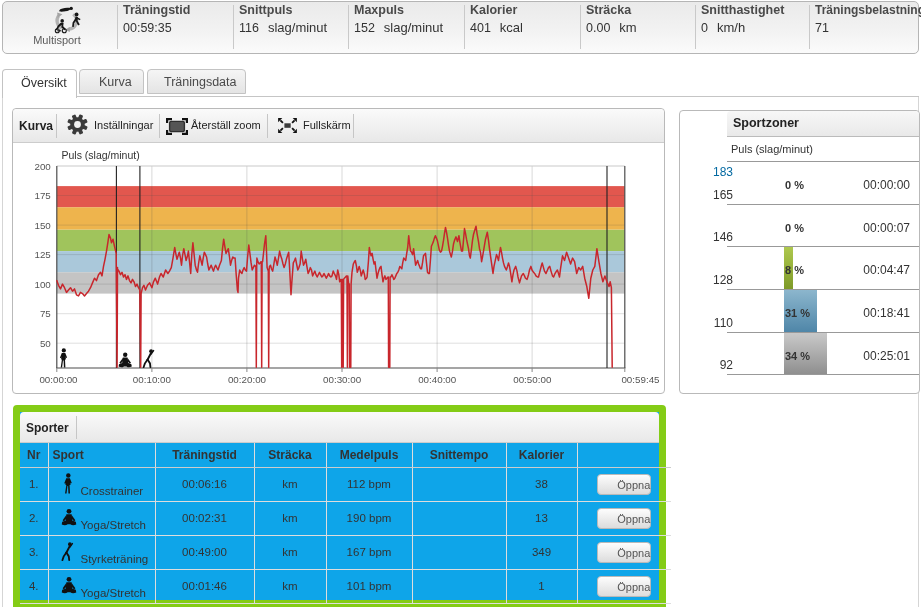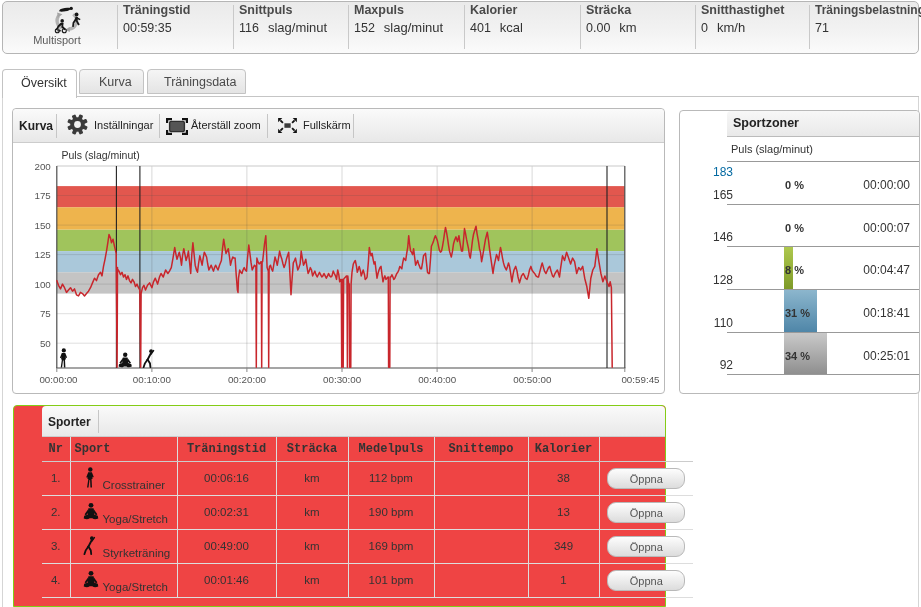--- a/index.html
+++ b/index.html
@@ -38,36 +38,36 @@
   font-size:12.5px; font-weight:bold; color:#222; padding:5px 0 0 6px; border-radius:4px 4px 0 0;}
 #zsub { height:25.5px; font-size:11px; color:#333; padding:6px 0 0 4px; border-bottom:1px solid #999; }
 .zrow { position:relative; height:42.7px; border-bottom:1px solid #999; }
 .zbar { position:absolute; left:56.5px; top:0; height:100%; }
 .ztop { position:absolute; right:186px; top:3px; font-size:12px; color:#0369a1; }
 .zbot { position:absolute; right:186px; bottom:2px; font-size:12px; color:#333; }
 .zpct { position:absolute; left:58px; top:17px; font-size:11px; font-weight:bold; color:#333; }
 .ztime { position:absolute; right:9px; top:16px; font-size:12px; color:#333; }
 
 #spanel { position:absolute; left:13px; top:405px; width:653px; height:202px;
-  border:1px solid #84cc16; border-radius:4px 4px 0 0; background:#ef4444;padding-left:28px; }
+  border:7px solid #84cc16; border-radius:4px 4px 0 0; background:#0ea5e9; }
 #shead { position:relative; height:31px; background:linear-gradient(to bottom,#fafafa,#e8e8e8);
   border-bottom:1px solid #ccc; border-radius:4px 4px 0 0; }
 #shead .t { position:absolute; left:6px; top:9px; font-size:12px; font-weight:bold; color:#222; }
 #shead .sep { position:absolute; left:55.5px; top:4px; height:23px; border-left:1px solid #c6c6c6; }
 table { border-collapse:collapse; width:651px; table-layout:fixed; }
 th, td { border-right:1px solid #ddd; font-size:11.5px; color:#333; }
-th { height:24px; font-size:12px; font-weight:bold; text-align:center; border-bottom:1px solid #ccc;font-family:Liberation Mono, monospace; }
+th { height:24px; font-size:12px; font-weight:bold; text-align:center; border-bottom:1px solid #ccc; }
 td { height:34px; border-bottom:1px solid #ddd; text-align:center; }
 th:last-child, td:last-child { border-right:none; }
 .c-sport { text-align:left; white-space:nowrap; }
 td.c-sport { padding-left:11px; }
 .sicon { display:inline-block; vertical-align:middle; width:15px; text-align:center; }
 .sname { display:inline-block; vertical-align:middle; margin-left:6px; position:relative; top:6.5px; }
-.btn { display:inline-block; width:78px; height:21px; line-height:21px; text-align:center;
-  border:1px solid #b9b9b9; border-radius:9px; background:linear-gradient(to bottom,#fdfdfd,#dcdcdc);
+.btn { display:inline-block; width:54px; height:21px; line-height:21px; text-align:right;
+  border:1px solid #b9b9b9; border-radius:4px; background:linear-gradient(to bottom,#fdfdfd,#dcdcdc);
   font-size:11px; color:#555; }
 </style></head>
 <body>
 <div id="top">
 <svg width="36" height="34" viewBox="0 0 36 34" style="position:absolute;left:45px;top:2px">
 <g fill="none" stroke="#b3b3b3" stroke-width="3.2">
 <path d="M 10.6,11.8 A 8.3 8.3 0 0 0 13.8,24.2"></path>
 <path d="M 20.6,25.2 A 8.3 8.3 0 0 0 25.2,10.2"></path>
 </g>
 <g fill="#a3a3a3">
@@ -364,21 +364,21 @@
                 <g transform="translate(-1,-2) scale(1.0)" fill="none" stroke="#111" stroke-width="2" stroke-linecap="round">
                   <circle cx="2.9" cy="-16.8" r="1.9" fill="#111" stroke="none"></circle>
                   <path d="M 2.5,-14.4 L -0.6,-8.4"></path>
                   <path d="M 2.9,-14 L 5.4,-17.4" stroke-width="1.4"></path>
                   <path d="M -0.6,-8.4 L 1.8,-4.6 L 2.2,-0.8" stroke-width="1.8"></path>
                   <path d="M -0.8,-8.2 L -3.4,-4.4 L -4.6,-0.8" stroke-width="1.8"></path>
                 </g>
               </svg></span><span class="sname">Styrketräning</span></td>
 <td class="c-mid">00:49:00</td>
 <td class="c-mid">km</td>
-<td class="c-mid">169 bpm</td>
+<td class="c-mid">167 bpm</td>
 <td class="c-mid"></td>
 <td class="c-mid">349</td>
 <td class="c-btn"><span class="btn">Öppna</span></td>
 </tr>
 <tr>
 <td class="c-nr">4.</td>
 <td class="c-sport"><span class="sicon"><svg width="18" height="24" viewBox="-9 -24 18 24">
                 <g transform="translate(0,-3) scale(1.1)" fill="#111">
                   <circle cx="0" cy="-13.3" r="2.2"></circle>
                   <path d="M -2.4,-10.6 L 2.4,-10.6 L 3.2,-3.4 L -3.2,-3.4 Z"></path>

